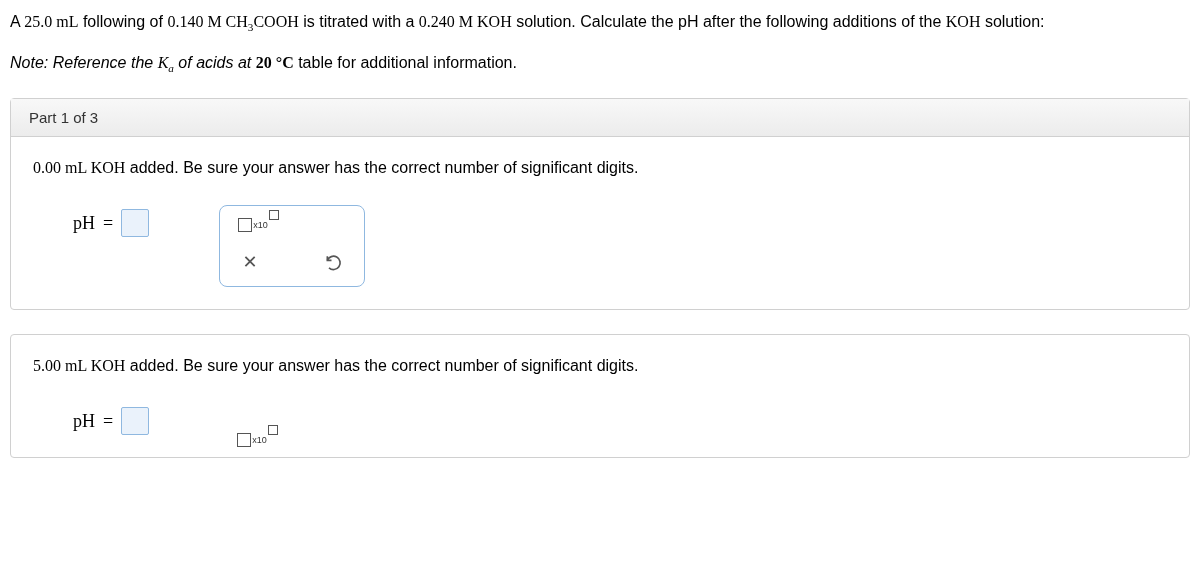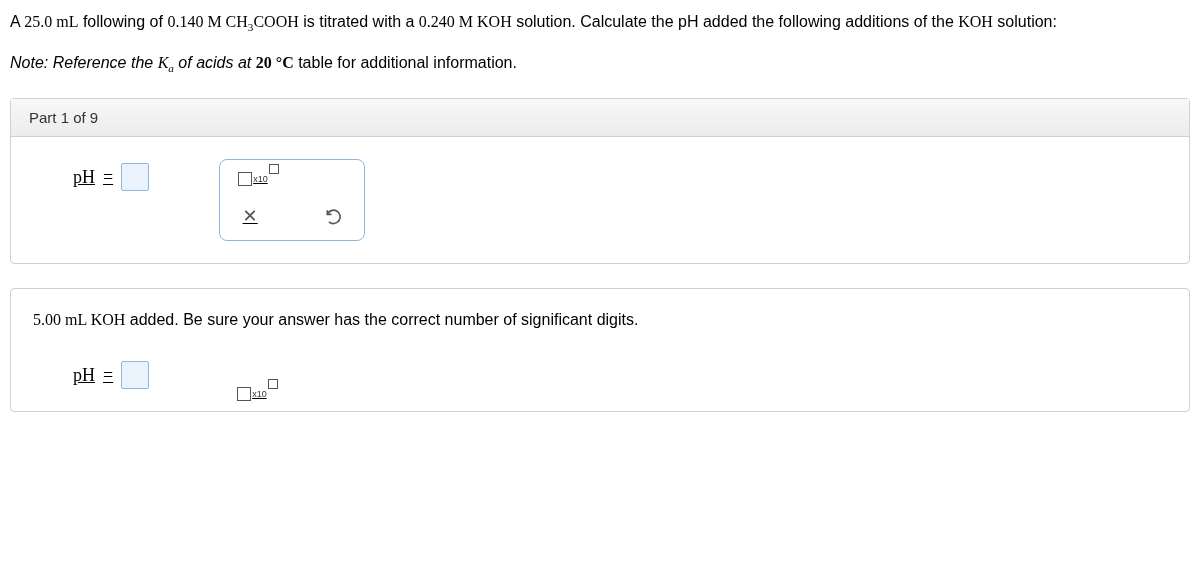--- a/index.html
+++ b/index.html
@@ -56,21 +56,20 @@
     }
     .part-prompt {
       margin-bottom: 28px;
       font-size: 16px;
     }
     .answer-row {
       display: flex;
       align-items: flex-start;
       gap: 70px;
       padding-left: 40px;
-      text-decoration: underline;
     }
     .answer-eq {
       display: flex;
       align-items: center;
       gap: 8px;
       padding-top: 4px;
     }
     .answer-label {
       font-family: "Times New Roman", serif;
       font-size: 18px;
@@ -138,30 +137,33 @@
     }
     .undo-svg {
       width: 20px;
       height: 20px;
     }
   </style>
 </head>
 <body>
 
 <div class="problem-statement">
-  <span>A </span><span class="serif">25.0 mL</span><span> following of </span><span class="serif">0.140 M CH</span><span class="serif sub">3</span><span class="serif">COOH</span><span> is titrated with a </span><span class="serif">0.240 M KOH</span><span> solution. Calculate the pH added the following additions of the </span><span class="serif">KOH</span><span> solution:</span>
+  <span>A </span><span class="serif">25.0 mL</span><span> following of </span><span class="serif">0.140 M CH</span><span class="serif sub">3</span><span class="serif">COOH</span><span> is titrated with a </span><span class="serif">0.240 M KOH</span><span> solution. Calculate the pH after the following additions of the </span><span class="serif">KOH</span><span> solution:</span>
 </div>
 
 <div class="note-line">
   <span>Note:</span><span> Reference the </span><span class="serif-italic">K</span><span class="serif-italic sub">a</span><span class="bold"> of acids at </span><span class="serif" style="font-style:normal;font-weight:bold;">20 °C</span><span style="font-style:normal;text-align:center;"> table for additional information.</span>
 </div>
 
 <div class="part-box">
-  <div class="part-header">Part 1 of 9</div>
+  <div class="part-header">Part 1 of 3</div>
   <div class="part-body">
+    <div class="part-prompt">
+      <span class="serif">0.00 mL KOH</span><span> added. Be sure your answer has the correct number of significant digits.</span>
+    </div>
     <div class="answer-row">
       <div class="answer-eq">
         <span class="answer-label">pH</span>
         <span class="answer-label">=</span>
         <span class="answer-input"></span>
       </div>
       <div class="palette">
         <div class="palette-row">
           <span class="sci-notation-btn">
             <span class="sci-box"></span>

